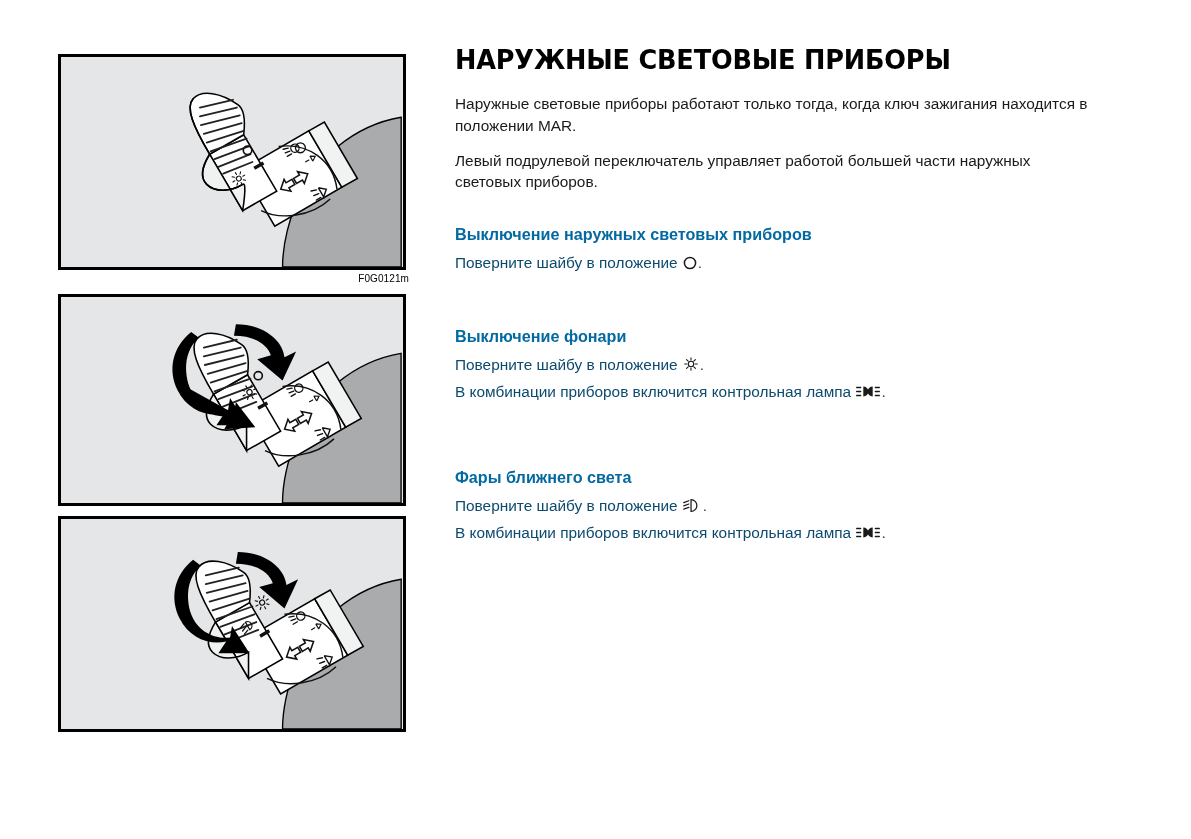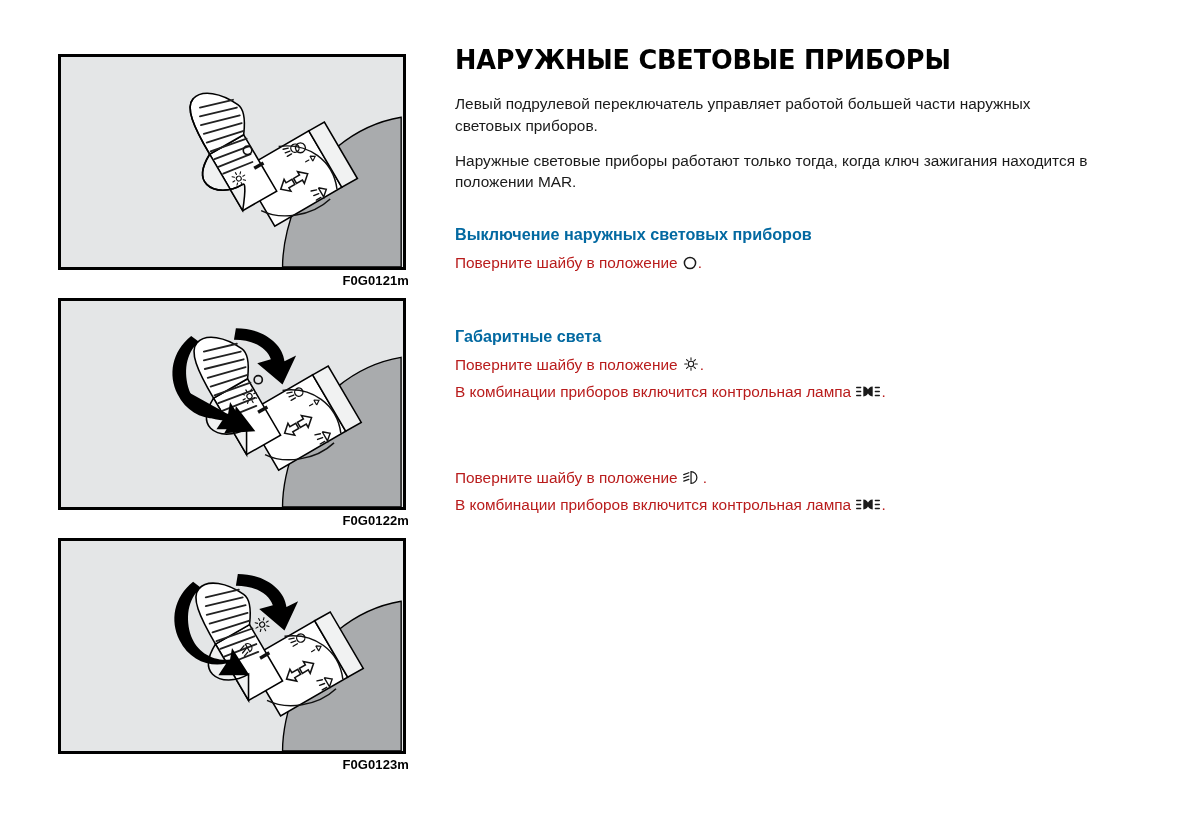--- a/index.html
+++ b/index.html
@@ -34,22 +34,22 @@
     border: 3px solid #000000;
     background: #e4e6e7;
     overflow: hidden;
     box-sizing: border-box;
   }
   .figure:nth-child(2) .figure-frame { height: 212px; }
   .figure:nth-child(3) .figure-frame { height: 216px; }
 
   .figure-caption {
     text-align: right;
-    font-size: 13px;
-    font-weight: bold;
+    font-size: 10px;
+    font-weight: normal;
     letter-spacing: 0.1px;
     color: #000;
     padding-top: 3px;
     padding-right: 1px;
     font-family: "Liberation Sans", sans-serif;
   }
 
   .figure-svg { display: block; width: 100%; height: 100%; }
 
   
@@ -82,21 +82,21 @@
     font-weight: bold;
     font-size: 16.2px;
     line-height: 1.3;
     margin: 0 0 7px 0;
     color: #0369a1;
   }
   .line {
     font-size: 15.4px;
     line-height: 1.47;
     margin: 0 0 4px 0;
-    color: #b91c1c;
+    color: #0c4a6e;
   }
   .gap-l { height: 47px; }
   .gap-m { height: 60px; }
   .gap-s { height: 18px; }
 
   .sym {
     display: inline-block;
     vertical-align: -2px;
     margin: 0 1px;
   }
@@ -267,21 +267,20 @@
         </g>
 
         <g fill="#000">
           <path d="M178,28 C206,28 226,44 228,62 L240,56 L226,86 L200,64 L214,60 C210,48 196,40 176,40 Z"></path>
           <path d="M132,36 C112,52 108,76 118,96 C128,116 148,124 166,120 L158,132 L190,132 L172,104 L170,116
                    C152,118 136,108 130,92 C124,74 126,54 140,42 Z"></path>
           <path d="M126,92 C134,114 154,126 174,122 L166,136 L198,134 L178,108 L176,120"></path>
         </g>
       </svg>
     </div>
-    <div class="figure-caption">F0G0122m</div>
   </div>
 
   <div class="figure">
     <div class="figure-frame">
       <svg class="figure-svg" viewBox="0 0 348 216">
         <rect x="0" y="0" width="348" height="216" fill="#e4e6e7"></rect>
         <path d="M348,62 C300,70 258,105 240,150 C230,176 226,198 226,216 L348,216 Z" fill="#a9abad" stroke="#000" stroke-width="1.4"></path>
         <g>
           <path d="M190,122 L259,82 L293,140 L224,180 Z" fill="#ffffff" stroke="#000" stroke-width="1.6"></path>
           <path d="M259,82 L275,73 L309,131 L293,140 Z" fill="#f1f2f2" stroke="#000" stroke-width="1.6"></path>
@@ -348,45 +347,44 @@
           <path d="M210,164 C230,174 262,170 281,152" fill="none" stroke="#111" stroke-width="1.5"></path>
           <path d="M228,98 C258,94 284,112 288,142" fill="none" stroke="#111" stroke-width="1.5"></path>
         </g>
         <g fill="#000">
           <path d="M180,34 C208,34 228,50 230,68 L242,62 L228,92 L202,70 L216,66 C212,54 198,46 178,46 Z"></path>
           <path d="M134,42 C114,58 110,82 120,102 C130,122 150,130 168,126 L160,138 L192,138 L174,110 L172,122
                    C154,124 138,114 132,98 C126,80 128,60 142,48 Z"></path>
         </g>
       </svg>
     </div>
-    <div class="figure-caption">F0G0123m</div>
   </div>
 </div>
 
 <div class="text-column">
 
   <h1 class="page-title">НАРУЖНЫЕ СВЕТОВЫЕ ПРИБОРЫ</h1>
 
+  <p class="para">Наружные световые приборы работают только тогда, когда ключ зажигания находится в положении MAR.</p>
   <p class="para">Левый подрулевой переключатель управляет работой большей части наружных световых приборов.</p>
-  <p class="para">Наружные световые приборы работают только тогда, когда ключ зажигания находится в положении MAR.</p>
 
   <div class="gap-s"></div>
 
   <h2 class="section-head">Выключение наружных световых приборов</h2>
   <p class="line">
     <span>Поверните шайбу в положение </span><span class="sym circle-o">
       <svg width="14" height="14" viewBox="0 0 14 14">
           <circle cx="7" cy="7" r="5.6" fill="none" stroke="#1a1a1a" stroke-width="1.5"></circle>
         </svg>
     </span><span>.</span>
   </p>
 
   <div class="gap-l"></div>
 
-  <h2 class="section-head">Габаритные света</h2>
+  <h2 class="section-head">Выключение фонари</h2>
   <p class="line">
     <span>Поверните шайбу в положение </span><span class="sym">
       <svg width="16" height="16" viewBox="0 0 24 24">
         <circle cx="12" cy="12" r="4" fill="none" stroke="#1a1a1a" stroke-width="1.6"></circle>
         <g stroke="#1a1a1a" stroke-width="1.6" stroke-linecap="round">
           <line x1="12" y1="2.5" x2="12" y2="6"></line>
             <line x1="12" y1="18" x2="12" y2="21.5"></line>
           <line x1="2.5" y1="12" x2="6" y2="12"></line>
             <line x1="18" y1="12" x2="21.5" y2="12"></line>
           <line x1="5.3" y1="5.3" x2="7.8" y2="7.8"></line>
@@ -411,20 +409,21 @@
           <line x1="29" y1="5" x2="35" y2="5"></line>
             <line x1="29" y1="11" x2="35" y2="11"></line>
             <line x1="29" y1="17" x2="35" y2="17"></line>
         </g>
       </svg>
     </span><span>.</span>
   </p>
 
   <div class="gap-m"></div>
 
+  <h2 class="section-head">Фары ближнего света</h2>
   <p class="line">
     <span>Поверните шайбу в положение </span><span class="sym">
       <svg width="19" height="15" viewBox="0 0 26 20">
         <path d="M11,2 a8,8 0 0,1 0,16 Z" fill="none" stroke="#1a1a1a" stroke-width="1.7"></path>
         <g stroke="#1a1a1a" stroke-width="1.7" stroke-linecap="round">
           <line x1="8" y1="3.5" x2="1" y2="6"></line>
           <line x1="8" y1="8" x2="1" y2="10.5"></line>
           <line x1="8" y1="12.5" x2="1" y2="15"></line>
         </g>
       </svg>

